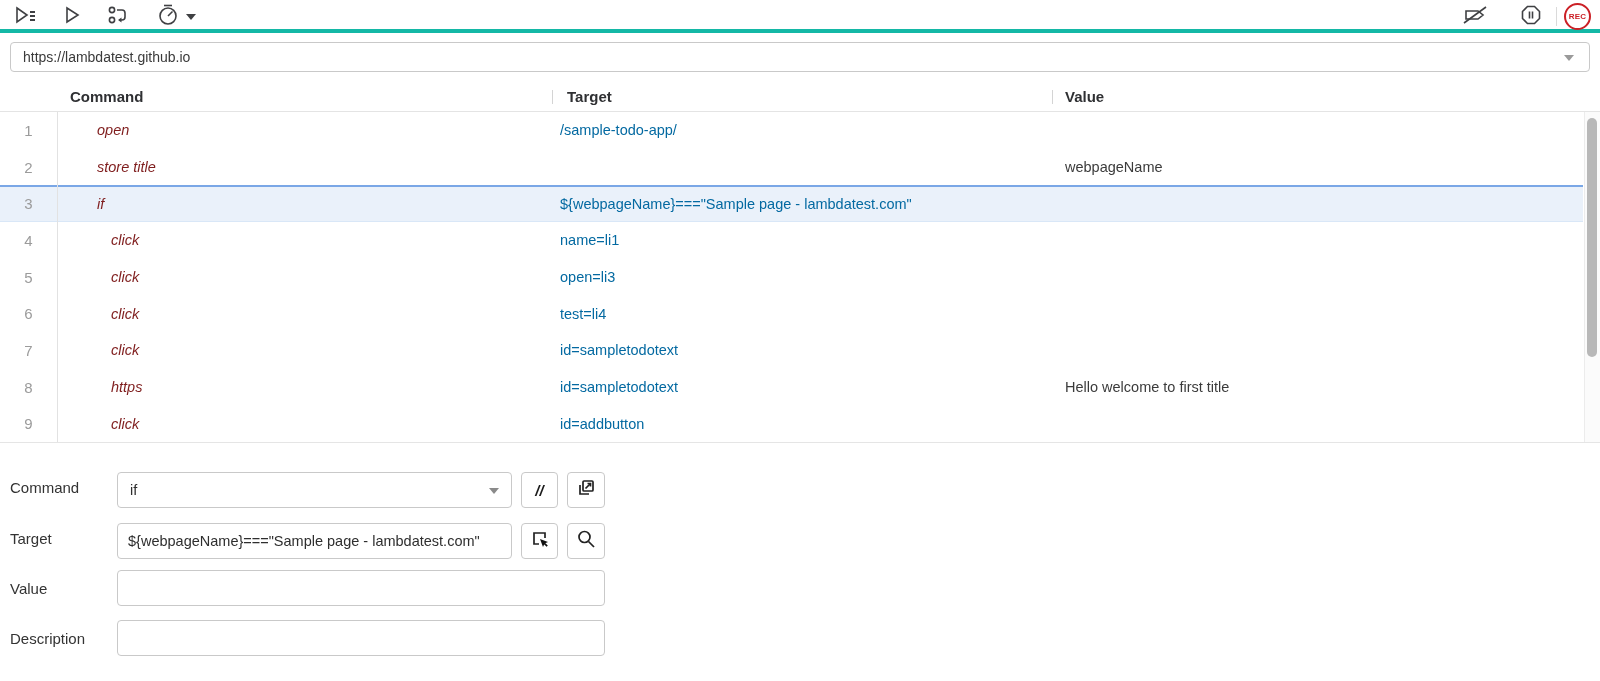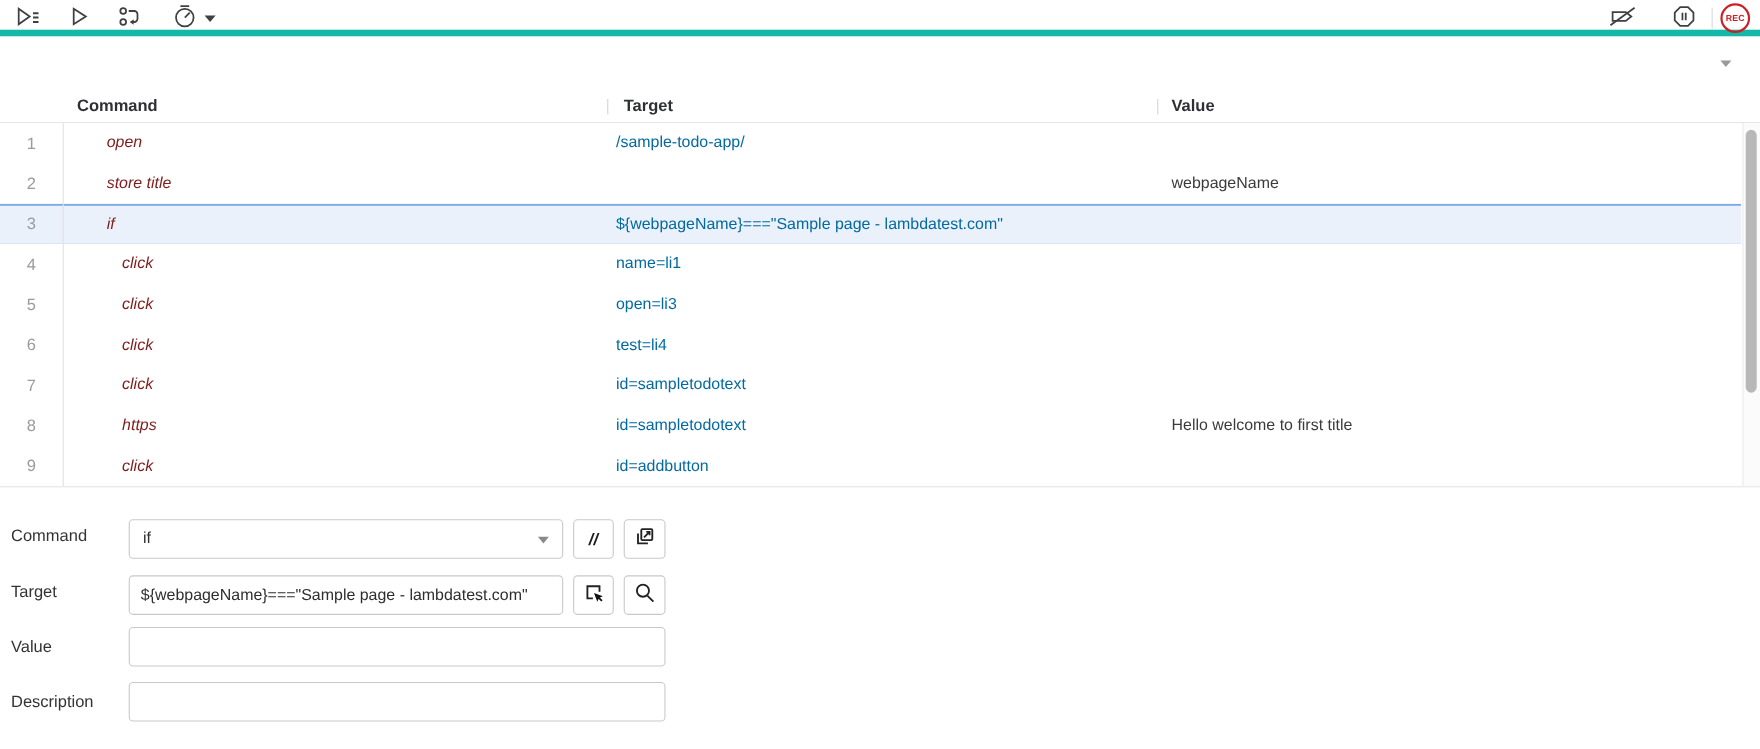--- a/index.html
+++ b/index.html
@@ -2,21 +2,21 @@
 <html><head>
 <meta charset="utf-8">
 <style>
   * { box-sizing: border-box; margin: 0; padding: 0; }
   html,body { width:1600px; height:681px; background:#fff; overflow:hidden;
               font-family:"Liberation Sans", sans-serif; }
   .abs { position:absolute; }
   #app { position:relative; width:1600px; height:681px; background:#fff; }
 
   
-  #toolbar { left:0; top:0; width:1600px; height:33px; border-bottom:6px solid #14b8a6; background:#fff; }
+  #toolbar { left:0; top:0; width:1600px; height:33px; border-bottom:4px solid #14b8a6; background:#fff; }
   .tbtn { position:absolute; top:4px; width:26px; height:26px; display:flex; align-items:center; justify-content:center; cursor:pointer; }
   .tbtn svg { stroke:#3f4043; fill:none; stroke-width:1.6; }
   .caret { width:0; height:0; border-left:5px solid transparent; border-right:5px solid transparent; border-top:6px solid #5f6368; }
   #tb-divider { left:1556px; top:7px; width:1px; height:19px; background:#dadada; }
   #rec-btn { left:1564px; top:3px; width:27px; height:27px; border:2px solid #cb2026; border-radius:50%;
              color:#cb2026; font-size:8px; font-weight:bold; display:flex; align-items:center; justify-content:center; letter-spacing:.2px; cursor:pointer; }
 
   
   #url-select { left:10px; top:42px; width:1580px; height:30px; border:1px solid #c9c9c9; border-radius:4px;
                 display:flex; align-items:center; padding:0 34px 0 12px; font-size:14px; color:#3a3a3a; background:#fff; cursor:pointer; }
@@ -113,20 +113,23 @@
           <path d="M10.5 8.5 v7 M13.5 8.5 v7"></path>
         </svg>
       </span>
     </div>
     <div id="tb-divider" class="abs"></div>
     <div id="rec-btn" class="abs">
       <span>REC</span>
     </div>
   </div>
 
+  <div id="url-select" class="abs">
+    <span>https://lambdatest.github.io</span>
+  </div>
   <div id="url-caret" class="abs"></div>
 
   <div id="thead" class="abs">
     <span class="hcell" style="left:70px">Command</span>
     <span class="hdiv" style="left:552px"></span>
     <span class="hcell" style="left:567px">Target</span>
     <span class="hdiv" style="left:1052px"></span>
     <span class="hcell" style="left:1065px">Value</span>
   </div>
 

